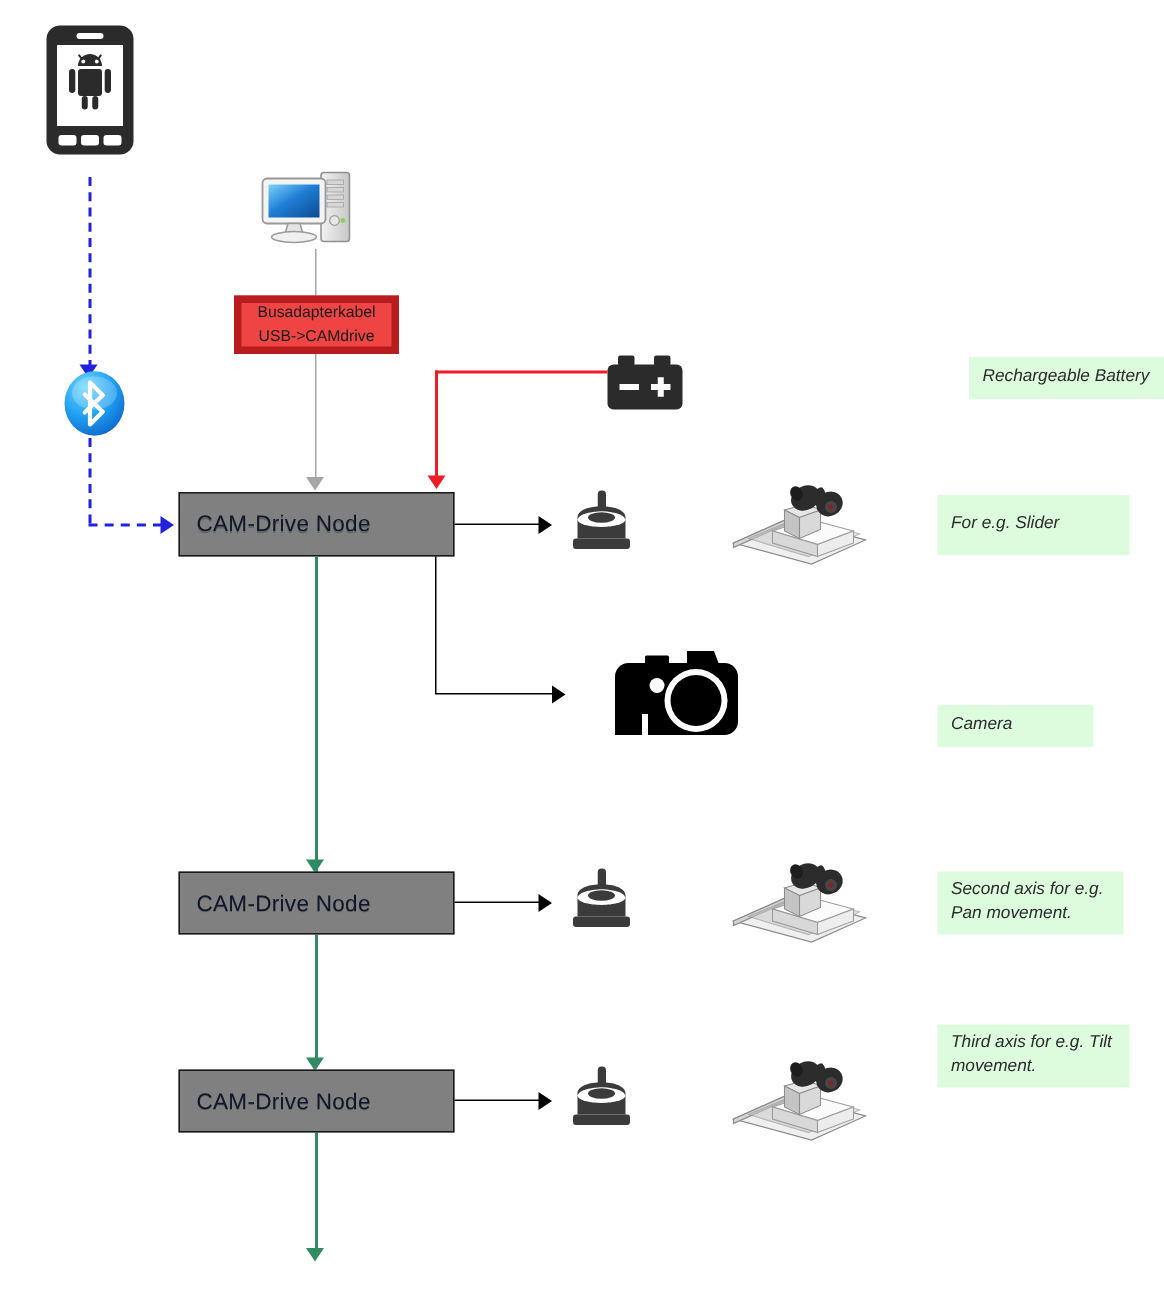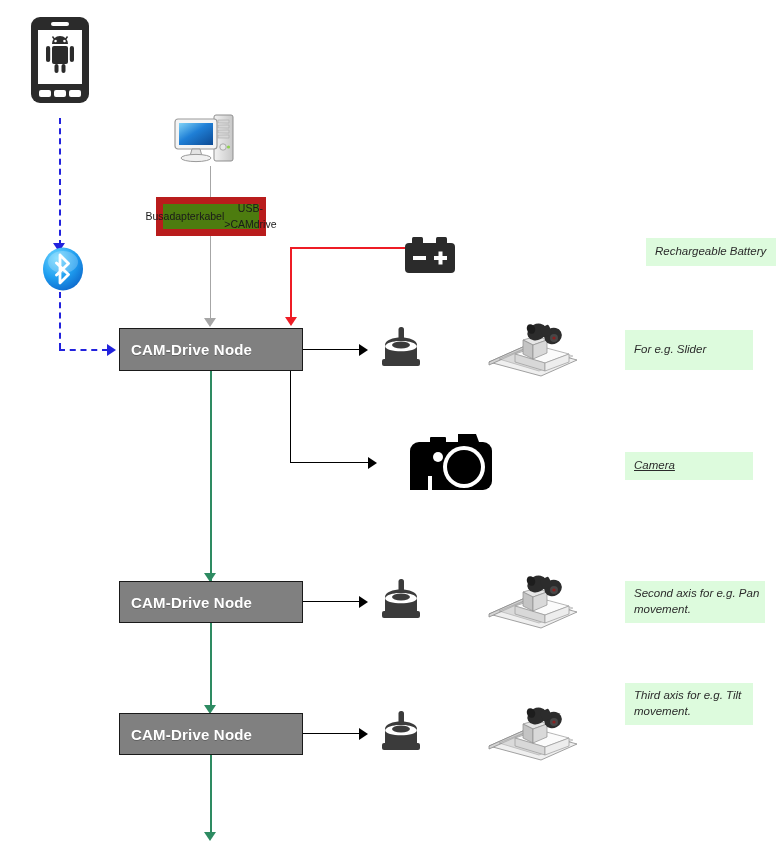--- a/index.html
+++ b/index.html
@@ -16,40 +16,40 @@
     height: 866px;
     background: #ffffff;
     overflow: hidden;
   }
   .abs { position: absolute; }
 
   
   .node-box {
     background: #808080;
     border: 1px solid #1a1a1a;
-    color: #ffffff;
+    color: #0f172a;
     font-size: 15px;
-    font-weight: bold;
+    font-weight: normal;
     display: flex;
     align-items: center;
     padding-left: 11px;
     box-sizing: border-box;
     letter-spacing: 0.2px;
     text-shadow: 0 1px 0 rgba(0,0,0,.25);
   }
 
   
   .adapter-box {
-    background: #4d7c0f;
-    border: 7px solid #b91c1c;
+    background: #ef4444;
+    border: 5px solid #b91c1c;
     color: #1a1a1a;
     font-size: 10.5px;
     line-height: 1.45;
     display: flex;
-    flex-direction: row;
+    flex-direction: column;
     justify-content: center;
     align-items: center;
     box-sizing: border-box;
     text-align: center;
   }
 
   
   .note-box {
     background: #ddfbdd;
     color: #2b2b2b;
@@ -353,25 +353,25 @@
   </div>
 
   <div class="abs note-box" style="left:646px; top:238px; width:144px; height:28px;">
     <span>Rechargeable Battery</span>
   </div>
 
   <div class="abs note-box" style="left:625px; top:330px; width:128px; height:40px;">
     <span>For e.g. Slider</span>
   </div>
 
-  <div class="abs note-box" style="left:625px; top:452px; width:128px; height:28px;text-decoration:underline;">
+  <div class="abs note-box" style="left:625px; top:470px; width:104px; height:28px;">
     <span>Camera</span>
   </div>
 
-  <div class="abs note-box" style="left:625px; top:581px; width:140px; height:42px;">
+  <div class="abs note-box" style="left:625px; top:581px; width:124px; height:42px;">
     <span>Second axis for e.g. Pan movement.</span>
   </div>
 
   <div class="abs note-box" style="left:625px; top:683px; width:128px; height:42px;">
     <span>Third axis for e.g. Tilt movement.</span>
   </div>
 
 </div>
 
 </body></html>

